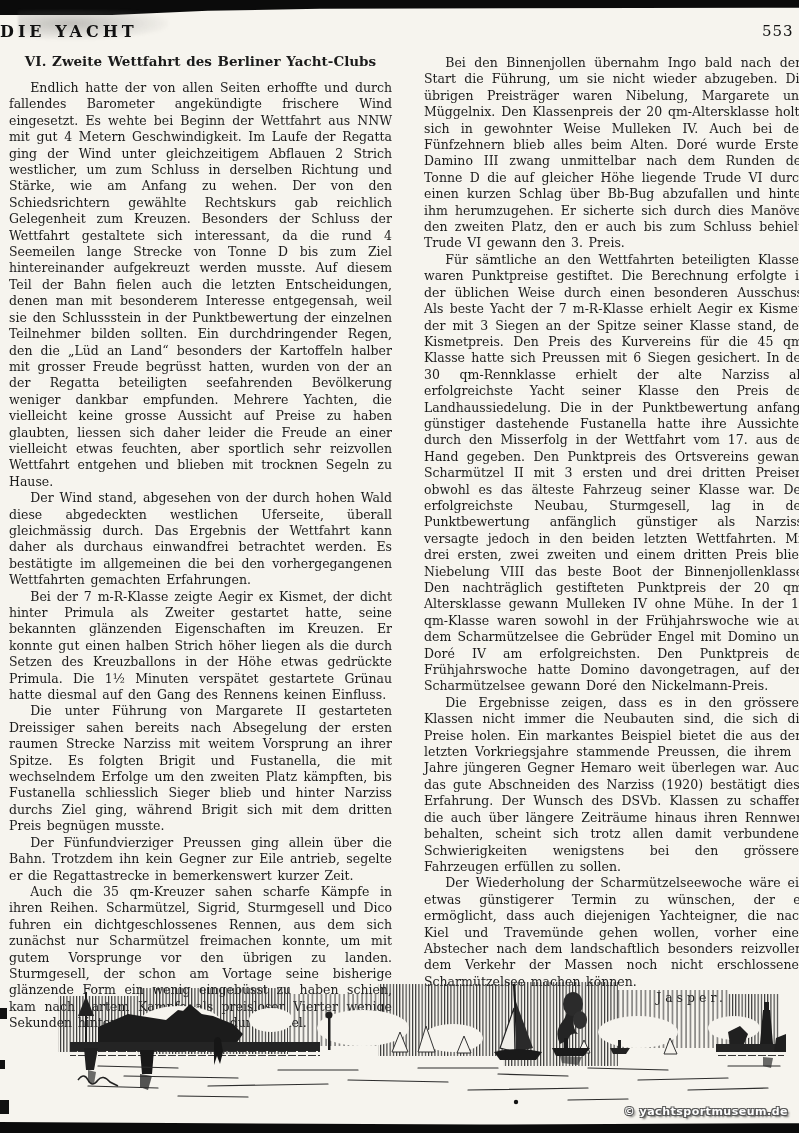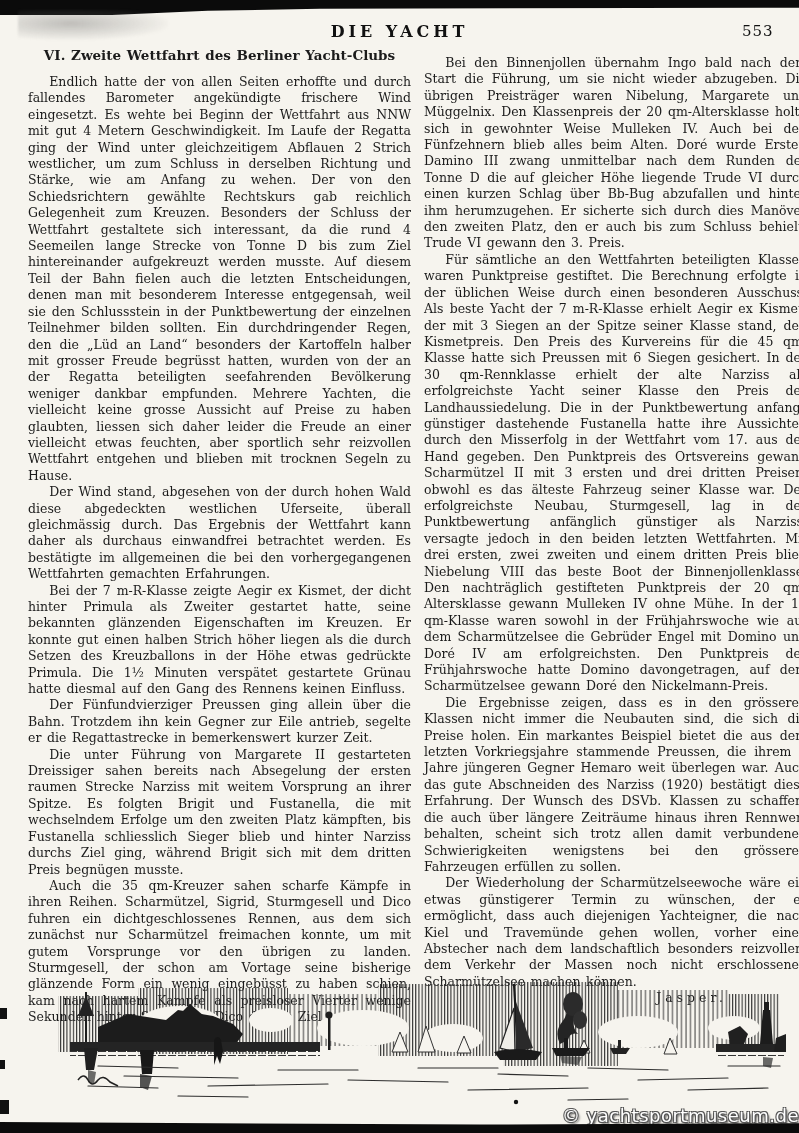--- a/index.html
+++ b/index.html
@@ -22,55 +22,54 @@
   .scan-bar-bottom{
     position:absolute;bottom:0;left:0;width:799px;height:14px;background:#0b0b0b;
     clip-path:polygon(0 22%,60% 40%,100% 30%,100% 100%,0 100%);
   }
   .edge-mark{position:absolute;left:0;background:#111;}
   .edge-mark.m1{top:1008px;width:7px;height:11px;}
   .edge-mark.m2{top:1060px;width:5px;height:9px;}
   .edge-mark.m3{top:1100px;width:9px;height:14px;}
   
   .masthead{
-    position:absolute;top:22px;left:0;width:100%;text-align:center;
+    position:absolute;top:22px;left:0;width:100%;
     font-weight:bold;font-size:16px;letter-spacing:4px;color:#111;
   }
   .pagenum{
-    position:absolute;top:22px;left:742px;font-size:15px;color:#111;letter-spacing:1px;
+    position:absolute;top:22px;left:762px;font-size:15px;color:#111;letter-spacing:1px;
   }
   
   .col{
     position:absolute;width:383px;
     font-size:12.5px;line-height:16.4px;text-align:justify;
     word-spacing:1.6px;
   }
-  .col.left{left:9px;top:46px;margin-left:19px;}
+  .col.left{left:9px;top:52px;}
   .col.right{left:424px;top:55px;}
   .col p{margin:0;text-indent:1.7em;}
   .article-heading{
     text-align:center;font-weight:bold;font-size:13.5px;line-height:19px;
     margin:0 0 9px 0;text-indent:0 !important;word-spacing:1px;
   }
   .article-heading span{display:block;}
   .signature{
     margin-top:4px;text-align:right;padding-right:80px;
     letter-spacing:4px;text-indent:0 !important;
   }
   
   .illustration{position:absolute;left:28px;top:982px;width:760px;height:126px;}
   .illustration svg{display:block;width:100%;height:100%;}
   
   .watermark{
     position:absolute;left:0;top:1105px;width:788px;text-align:right;
     font-family:"DejaVu Sans","Liberation Sans",sans-serif;
-    font-weight:normal;font-size:18px;color:#fff;
+    font-weight:bold;font-size:11px;color:#fff;
     text-shadow:1px 1px 0 #555,-1px -1px 0 #555,1px -1px 0 #555,-1px 1px 0 #555,2px 2px 2px rgba(40,40,40,.8);
     letter-spacing:.5px;
-    margin-left:11px;
   }
 </style>
 </head>
 <body>
 
 <div id="page">
 
   <div class="scan-bar-top"></div>
   <div class="smudge-topleft"></div>
   <div class="edge-mark m1"></div>
@@ -80,22 +79,22 @@
   <div class="masthead">DIE YACHT</div>
   <div class="pagenum">553</div>
 
   <div class="col left">
     <h2 class="article-heading">
       <span>VI. Zweite Wettfahrt des Berliner Yacht-Clubs</span>
     </h2>
     <p>Endlich hatte der von allen Seiten erhoffte und durch fallendes Barometer angekündigte frischere Wind eingesetzt. Es wehte bei Beginn der Wettfahrt aus NNW mit gut 4 Metern Geschwindigkeit. Im Laufe der Regatta ging der Wind unter gleichzeitigem Abflauen 2 Strich westlicher, um zum Schluss in derselben Richtung und Stärke, wie am Anfang zu wehen. Der von den Schiedsrichtern gewählte Rechtskurs gab reichlich Gelegenheit zum Kreuzen. Besonders der Schluss der Wettfahrt gestaltete sich interessant, da die rund 4 Seemeilen lange Strecke von Tonne D bis zum Ziel hintereinander aufgekreuzt werden musste. Auf diesem Teil der Bahn fielen auch die letzten Entscheidungen, denen man mit besonderem Interesse entgegensah, weil sie den Schlussstein in der Punktbewertung der einzelnen Teilnehmer bilden sollten. Ein durchdringender Regen, den die „Lüd an Land“ besonders der Kartoffeln halber mit grosser Freude begrüsst hatten, wurden von der an der Regatta beteiligten seefahrenden Bevölkerung weniger dankbar empfunden. Mehrere Yachten, die vielleicht keine grosse Aussicht auf Preise zu haben glaubten, liessen sich daher leider die Freude an einer vielleicht etwas feuchten, aber sportlich sehr reizvollen Wettfahrt entgehen und blieben mit trocknen Segeln zu Hause.</p>
     <p>Der Wind stand, abgesehen von der durch hohen Wald diese abgedeckten westlichen Uferseite, überall gleichmässig durch. Das Ergebnis der Wettfahrt kann daher als durchaus einwandfrei betrachtet werden. Es bestätigte im allgemeinen die bei den vorhergegangenen Wettfahrten gemachten Erfahrungen.</p>
     <p>Bei der 7 m-R-Klasse zeigte Aegir ex Kismet, der dicht hinter Primula als Zweiter gestartet hatte, seine bekannten glänzenden Eigenschaften im Kreuzen. Er konnte gut einen halben Strich höher liegen als die durch Setzen des Kreuzballons in der Höhe etwas gedrückte Primula. Die 1½ Minuten verspätet gestartete Grünau hatte diesmal auf den Gang des Rennens keinen Einfluss.</p>
+    <p>Die unter Führung von Margarete II gestarteten Dreissiger sahen bereits nach Absegelung der ersten raumen Strecke Narziss mit weitem Vorsprung an ihrer Spitze. Es folgten Brigit und Fustanella, die mit wechselndem Erfolge um den zweiten Platz kämpften, bis Fustanella schliesslich Sieger blieb und hinter Narziss durchs Ziel ging, während Brigit sich mit dem dritten Preis begnügen musste.</p>
     <p>Der Fünfundvierziger Preussen ging allein über die Bahn. Trotzdem ihn kein Gegner zur Eile antrieb, segelte er die Regattastrecke in bemerkenswert kurzer Zeit.</p>
-    <p>Die unter Führung von Margarete II gestarteten Dreissiger sahen bereits nach Absegelung der ersten raumen Strecke Narziss mit weitem Vorsprung an ihrer Spitze. Es folgten Brigit und Fustanella, die mit wechselndem Erfolge um den zweiten Platz kämpften, bis Fustanella schliesslich Sieger blieb und hinter Narziss durchs Ziel ging, während Brigit sich mit dem dritten Preis begnügen musste.</p>
     <p>Auch die 35 qm-Kreuzer sahen scharfe Kämpfe in ihren Reihen. Scharmützel, Sigrid, Sturmgesell und Dico fuhren ein dichtgeschlossenes Rennen, aus dem sich zunächst nur Scharmützel freimachen konnte, um mit gutem Vorsprunge vor den übrigen zu landen. Sturmgesell, der schon am Vortage seine bisherige glänzende Form ein wenig eingebüsst zu haben schien, kam nach hartem Kampfe als preisloser Vierter wenige Sekunden hinter Sigrid und Dico durchs Ziel.</p>
   </div>
 
   <div class="col right">
     <p>Bei den Binnenjollen übernahm Ingo bald nach dem Start die Führung, um sie nicht wieder abzugeben. Die übrigen Preisträger waren Nibelung, Margarete und Müggelnix. Den Klassenpreis der 20 qm-Altersklasse holte sich in gewohnter Weise Mulleken IV. Auch bei den Fünfzehnern blieb alles beim Alten. Doré wurde Erster. Damino III zwang unmittelbar nach dem Runden der Tonne D die auf gleicher Höhe liegende Trude VI durch einen kurzen Schlag über Bb-Bug abzufallen und hinter ihm herumzugehen. Er sicherte sich durch dies Manöver den zweiten Platz, den er auch bis zum Schluss behielt. Trude VI gewann den 3. Preis.</p>
     <p>Für sämtliche an den Wettfahrten beteiligten Klassen waren Punktpreise gestiftet. Die Berechnung erfolgte in der üblichen Weise durch einen besonderen Ausschuss. Als beste Yacht der 7 m-R-Klasse erhielt Aegir ex Kismet, der mit 3 Siegen an der Spitze seiner Klasse stand, den Kismetpreis. Den Preis des Kurvereins für die 45 qm-Klasse hatte sich Preussen mit 6 Siegen gesichert. In der 30 qm-Rennklasse erhielt der alte Narziss als erfolgreichste Yacht seiner Klasse den Preis der Landhaussiedelung. Die in der Punktbewertung anfangs günstiger dastehende Fustanella hatte ihre Aussichten durch den Misserfolg in der Wettfahrt vom 17. aus der Hand gegeben. Den Punktpreis des Ortsvereins gewann Scharmützel II mit 3 ersten und drei dritten Preisen, obwohl es das älteste Fahrzeug seiner Klasse war. Der erfolgreichste Neubau, Sturmgesell, lag in der Punktbewertung anfänglich günstiger als Narziss, versagte jedoch in den beiden letzten Wettfahrten. Mit drei ersten, zwei zweiten und einem dritten Preis blieb Niebelung VIII das beste Boot der Binnenjollenklasse. Den nachträglich gestifteten Punktpreis der 20 qm-Altersklasse gewann Mulleken IV ohne Mühe. In der 15 qm-Klasse waren sowohl in der Frühjahrswoche wie auf dem Scharmützelsee die Gebrüder Engel mit Domino und Doré IV am erfolgreichsten. Den Punktpreis der Frühjahrswoche hatte Domino davongetragen, auf dem Scharmützelsee gewann Doré den Nickelmann-Preis.</p>
     <p>Die Ergebnisse zeigen, dass es in den grösseren Klassen nicht immer die Neubauten sind, die sich die Preise holen. Ein markantes Beispiel bietet die aus dem letzten Vorkriegsjahre stammende Preussen, die ihrem 8 Jahre jüngeren Gegner Hemaro weit überlegen war. Auch das gute Abschneiden des Narziss (1920) bestätigt diese Erfahrung. Der Wunsch des DSVb. Klassen zu schaffen, die auch über längere Zeiträume hinaus ihren Rennwert behalten, scheint sich trotz allen damit verbundenen Schwierigkeiten wenigstens bei den grösseren Fahrzeugen erfüllen zu sollen.</p>
     <p>Der Wiederholung der Scharmützelseewoche wäre ein etwas günstigerer Termin zu wünschen, der es ermöglicht, dass auch diejenigen Yachteigner, die nach Kiel und Travemünde gehen wollen, vorher einen Abstecher nach dem landschaftlich besonders reizvollen, dem Verkehr der Massen noch nicht erschlossenen Scharmützelsee machen können.</p>
     <p class="signature">Jasper.</p>
   </div>

